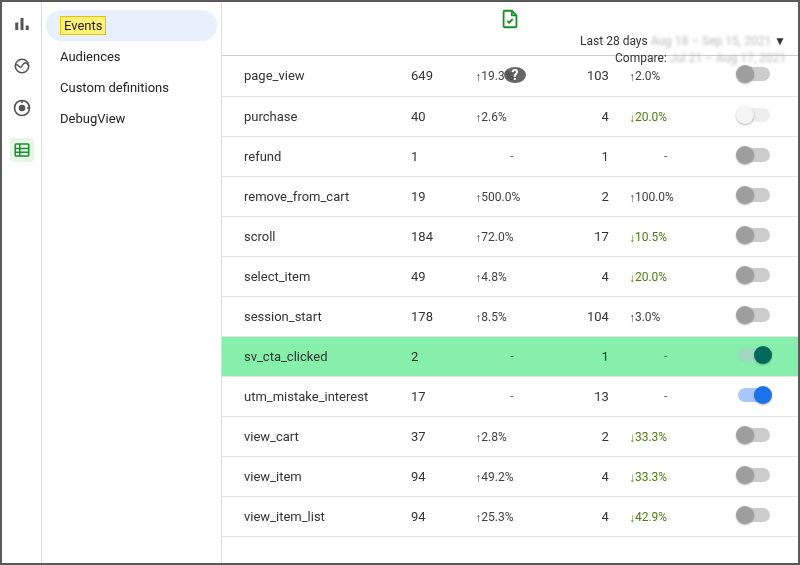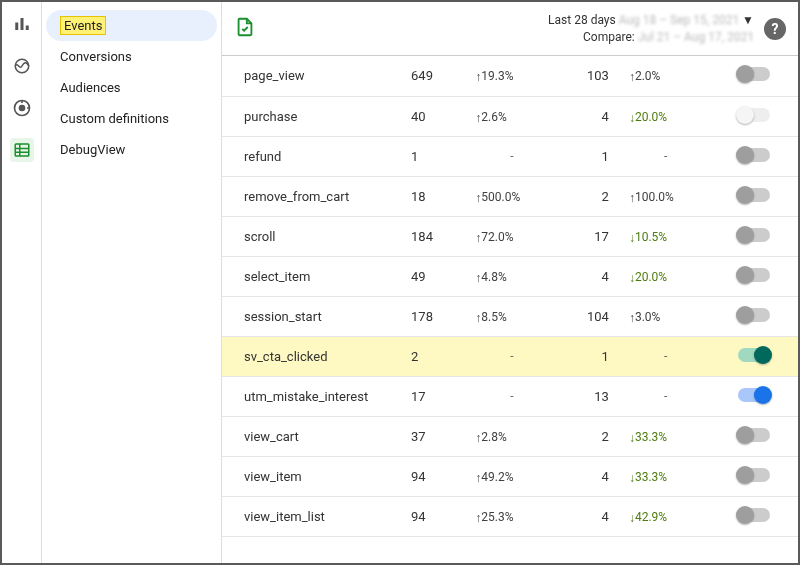--- a/index.html
+++ b/index.html
@@ -38,30 +38,31 @@
     background:#fff176; border:1px solid #e6c200; padding:1px 3px;margin-top:36px;
   }
   
   .main {
     position:absolute; left:220px; right:0; top:0; bottom:0;
     display:flex; flex-direction:column;
   }
   .topbar {
     height:54px; display:flex; align-items:center; padding:6px 12px;
     border-bottom:1px solid #ccc;
+    flex-direction:column;
   }
   .checkdoc { color:#1a8f2d; }
   .daterange { margin-left:auto; text-align:right; font-size:12px; color:#333; line-height:1.4; }
   .daterange .dim { color:#bbb; filter:blur(1.5px); }
   .helpbtn { margin-left:10px; width:22px; height:22px; border-radius:50%; background:#666; color:#fff; display:flex; align-items:center; justify-content:center; font-size:14px; font-weight:bold; }
   
   .tablewrap { flex:1; overflow:auto; padding:0 0 0 0; }
   table { width:100%; border-collapse:collapse; }
   tr.row td { border-bottom:1px solid #e5e5e5; padding:0 8px; height:40px; vertical-align:middle; }
-  tr.row.hi td { background:#fef9c3; }
+  tr.row.hi td { background:#86efac; }
   .col-name { width:165px; text-align:left; padding-left:22px !important; }
   .col-count { width:55px; }
   .col-d1 { width:85px; text-align:left; padding-left:12px !important; }
   .col-users { width:55px; text-align:right; }
   .col-d2 { width:85px; text-align:left; padding-left:12px !important; }
   .col-tog { width:80px; text-align:center; }
   .delta-up { color:#404040; font-size:12px; }
   .delta-down { color:#4d7c0f; font-size:12px; }
   .delta-none { color:#666; font-size:12px; text-align:center; display:block; }
   .arrow { font-weight:bold; display:inline-block; transform:translateY(1px); }
@@ -111,21 +112,20 @@
         <rect x="3" y="4" width="18" height="16" rx="1"></rect>
         <line x1="3" y1="10" x2="21" y2="10"></line>
         <line x1="3" y1="15" x2="21" y2="15"></line>
         <line x1="9" y1="4" x2="9" y2="20"></line>
       </svg>
   </div>
 </div>
 
 <div class="secnav" id="secnav">
     <div class="item selected hi"><span>Events</span></div>
-    <div class="item"><span>Conversions</span></div>
     <div class="item"><span>Audiences</span></div>
     <div class="item"><span>Custom definitions</span></div>
     <div class="item"><span>DebugView</span></div>
   </div>
 
 <div class="main">
   <div class="topbar">
     <span class="checkdoc">
       <svg width="22" height="22" viewBox="0 0 24 24" fill="none" stroke="currentColor" stroke-width="2">
           <path d="M14 3H6a1 1 0 0 0-1 1v16a1 1 0 0 0 1 1h12a1 1 0 0 0 1-1V8z"></path>
@@ -172,21 +172,21 @@
               <span class="delta-none">-</span>
             </td>
             <td class="col-users">1</td>
             <td class="col-d2">
               <span class="delta-none">-</span>
             </td>
             <td class="col-tog"><span class="toggle"><span class="knob"></span></span></td>
           </tr>
           <tr class="row">
             <td class="col-name">remove_from_cart</td>
-            <td class="col-count">18</td>
+            <td class="col-count">19</td>
             <td class="col-d1"><span class="delta-up"><span class="arrow">↑</span>500.0%</span></td>
             <td class="col-users">2</td>
             <td class="col-d2"><span class="delta-up"><span class="arrow">↑</span>100.0%</span></td>
             <td class="col-tog"><span class="toggle"><span class="knob"></span></span></td>
           </tr>
           <tr class="row">
             <td class="col-name">scroll</td>
             <td class="col-count">184</td>
             <td class="col-d1"><span class="delta-up"><span class="arrow">↑</span>72.0%</span></td>
             <td class="col-users">17</td>

